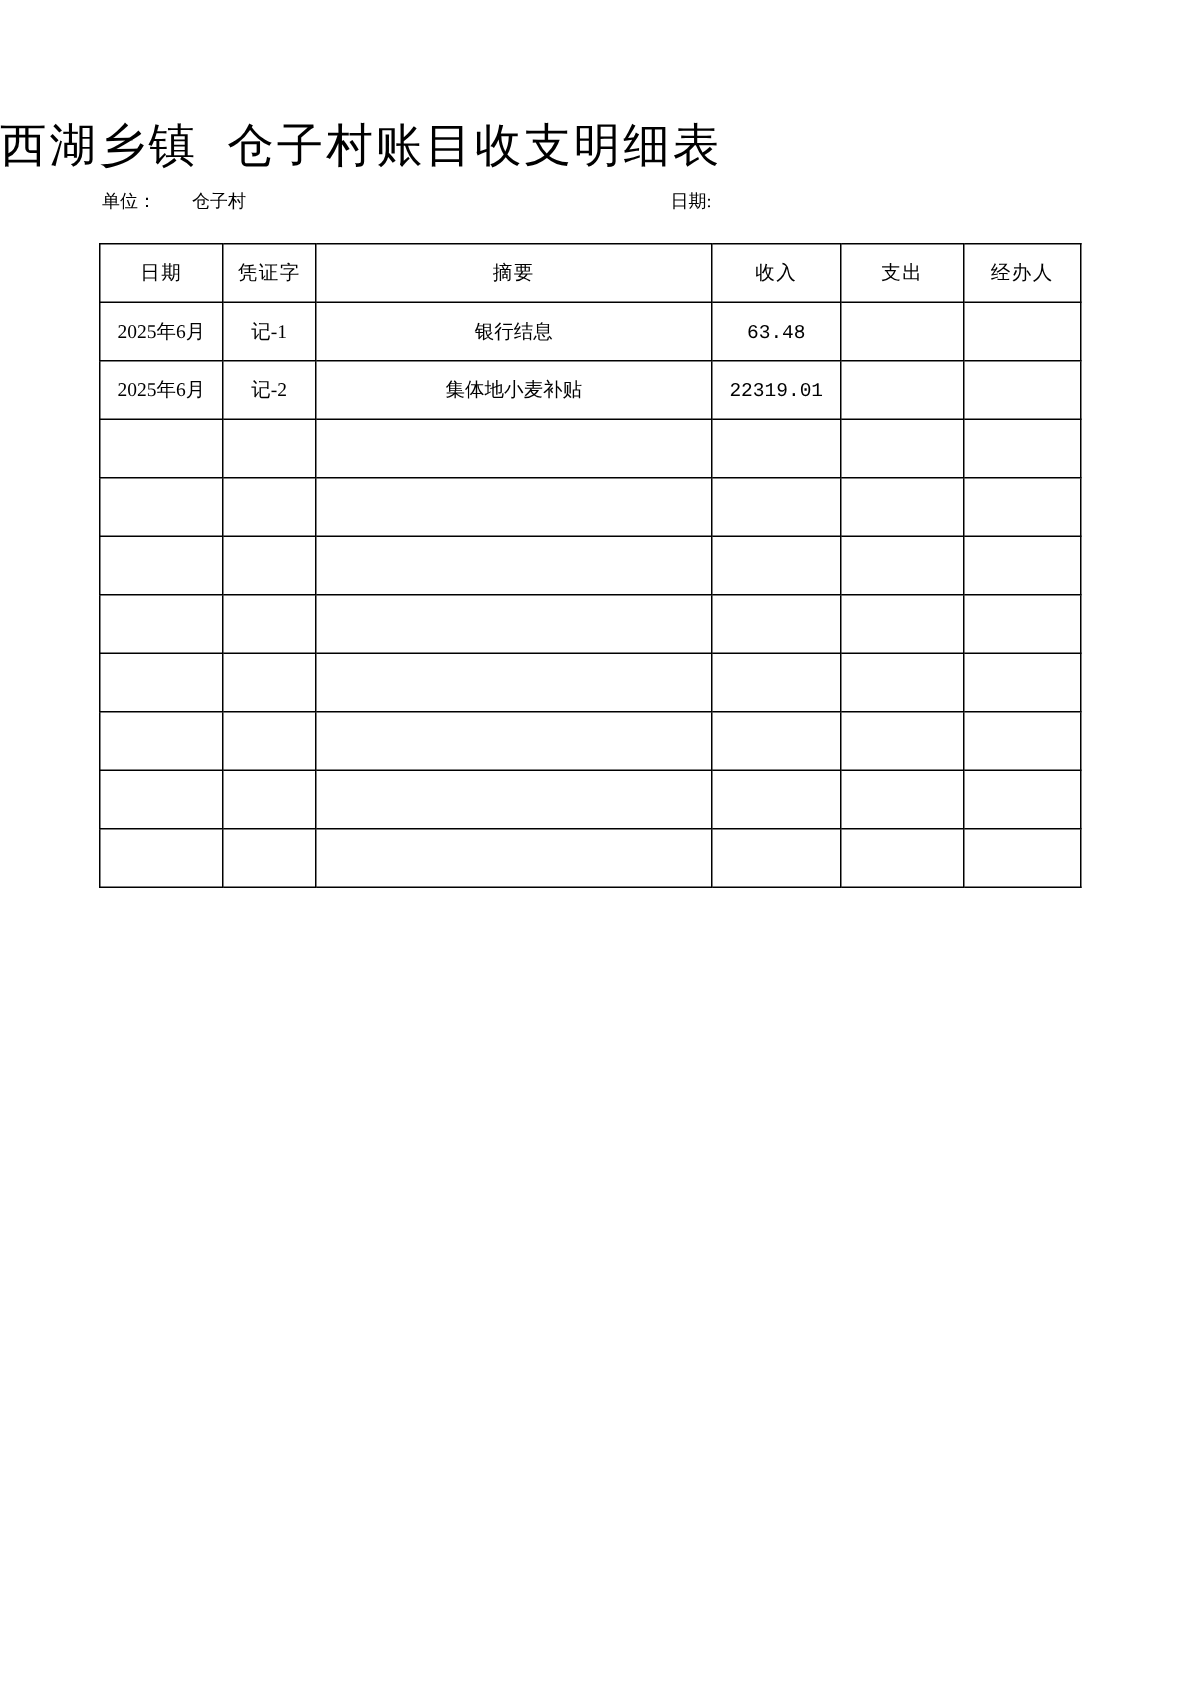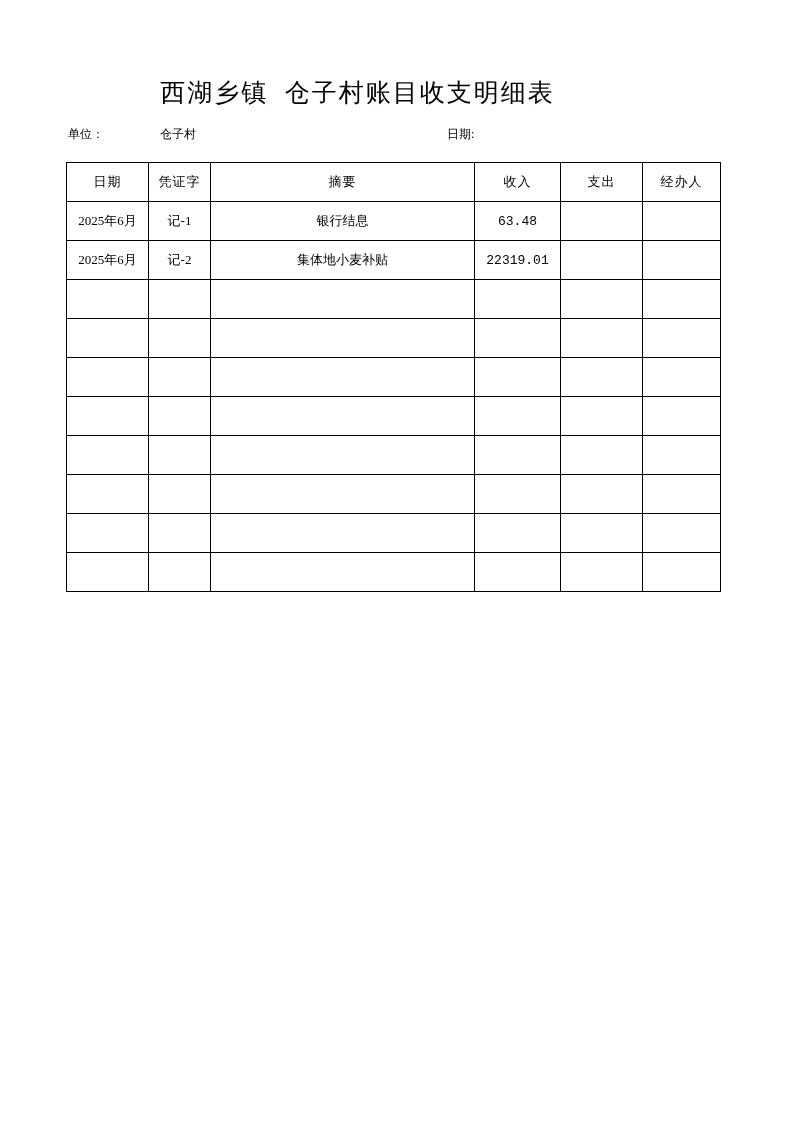--- a/index.html
+++ b/index.html
@@ -19,22 +19,21 @@
     width: 793px;
     height: 1122px;
     position: relative;
     box-sizing: border-box;
   }
   .doc-title {
     position: absolute;
     top: 76px;
     left: 0;
     width: 715px;
-    text-align: center;
-    font-size: 25px;
+    font-size: 31px;
     letter-spacing: 2px;
     font-family: "Liberation Serif", "DejaVu Serif", serif;
     white-space: pre;
   }
   .meta-row {
     position: absolute;
     top: 126px;
     left: 66px;
     width: 654px;
     height: 18px;
@@ -44,21 +43,20 @@
     position: absolute;
     left: 2px;
     top: 0;
     white-space: pre;
   }
   .meta-unit-value {
     position: absolute;
     left: 62px;
     top: 0;
     white-space: pre;
-    margin-left: 32px;
   }
   .meta-date {
     position: absolute;
     left: 381px;
     top: 0;
     white-space: pre;
   }
   .meta-date-value {
     position: absolute;
     left: 432px;

